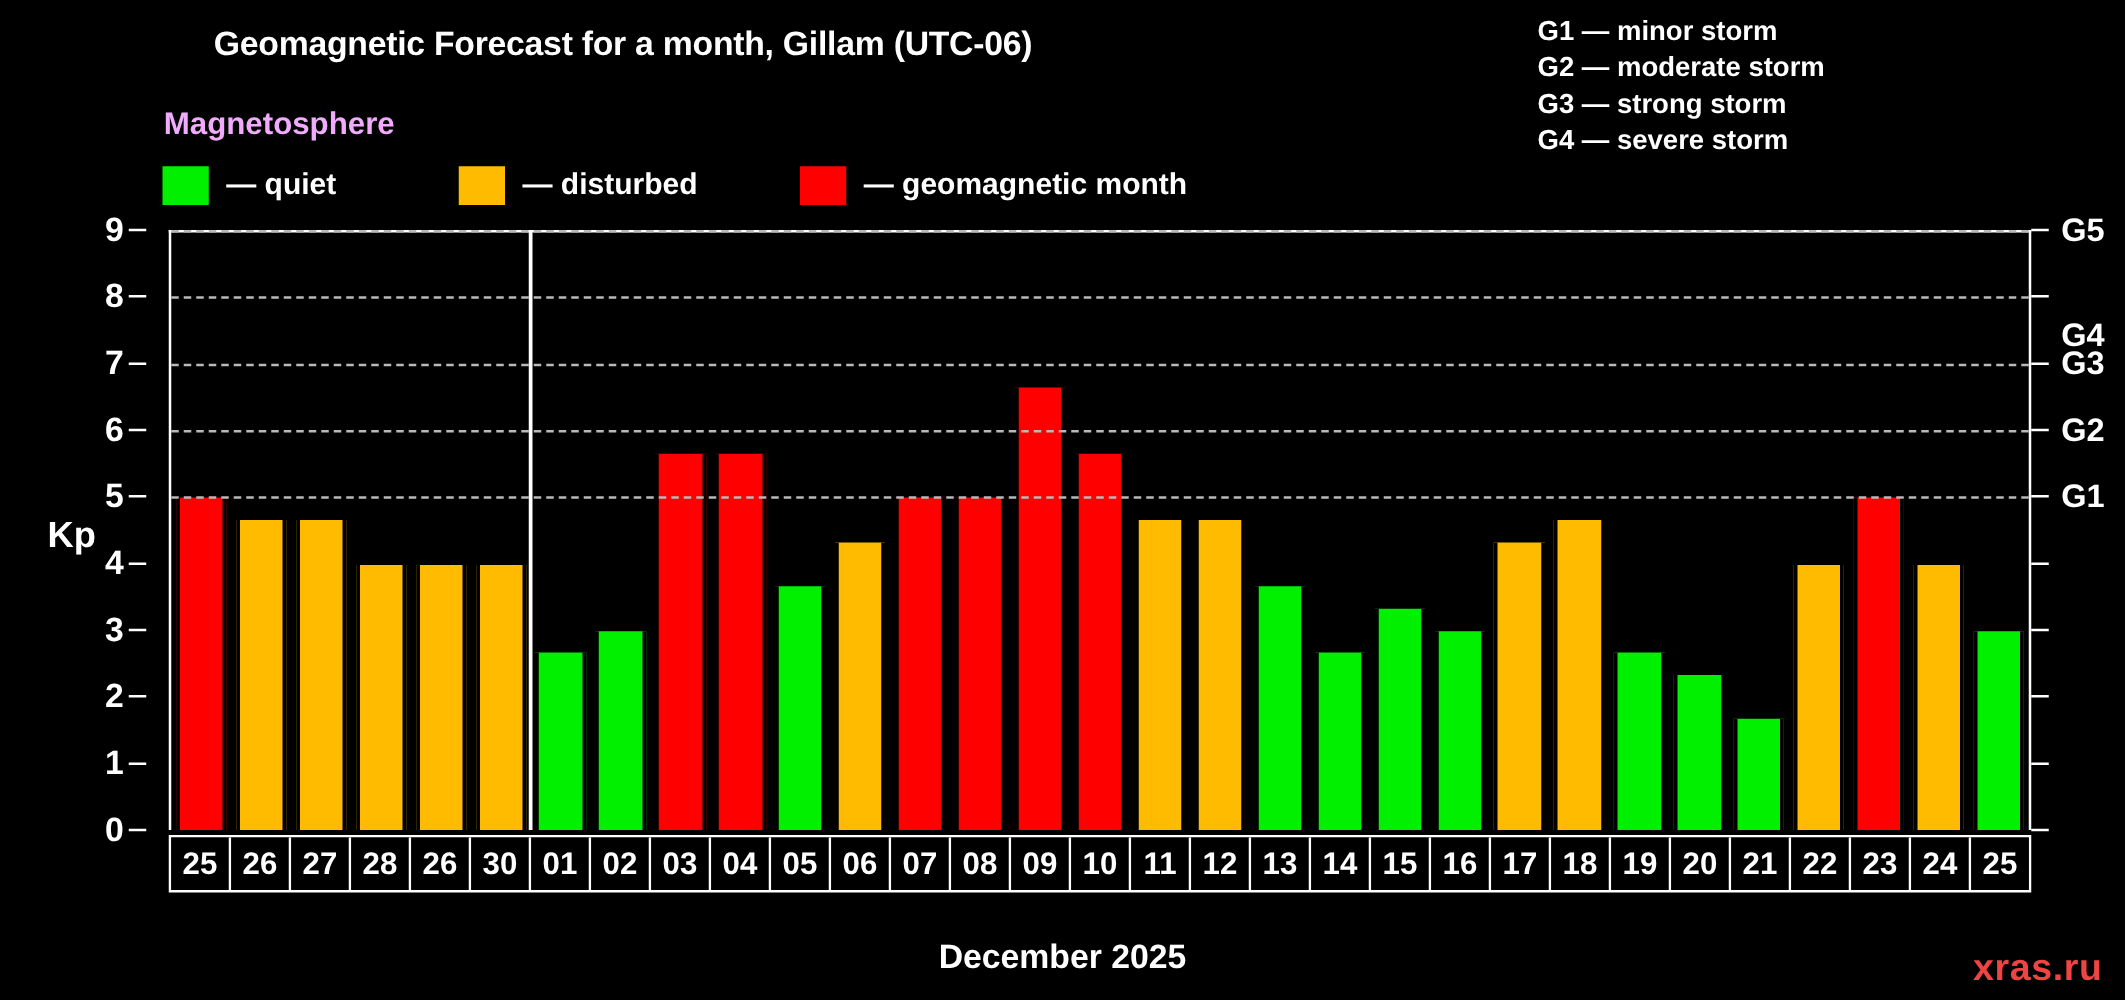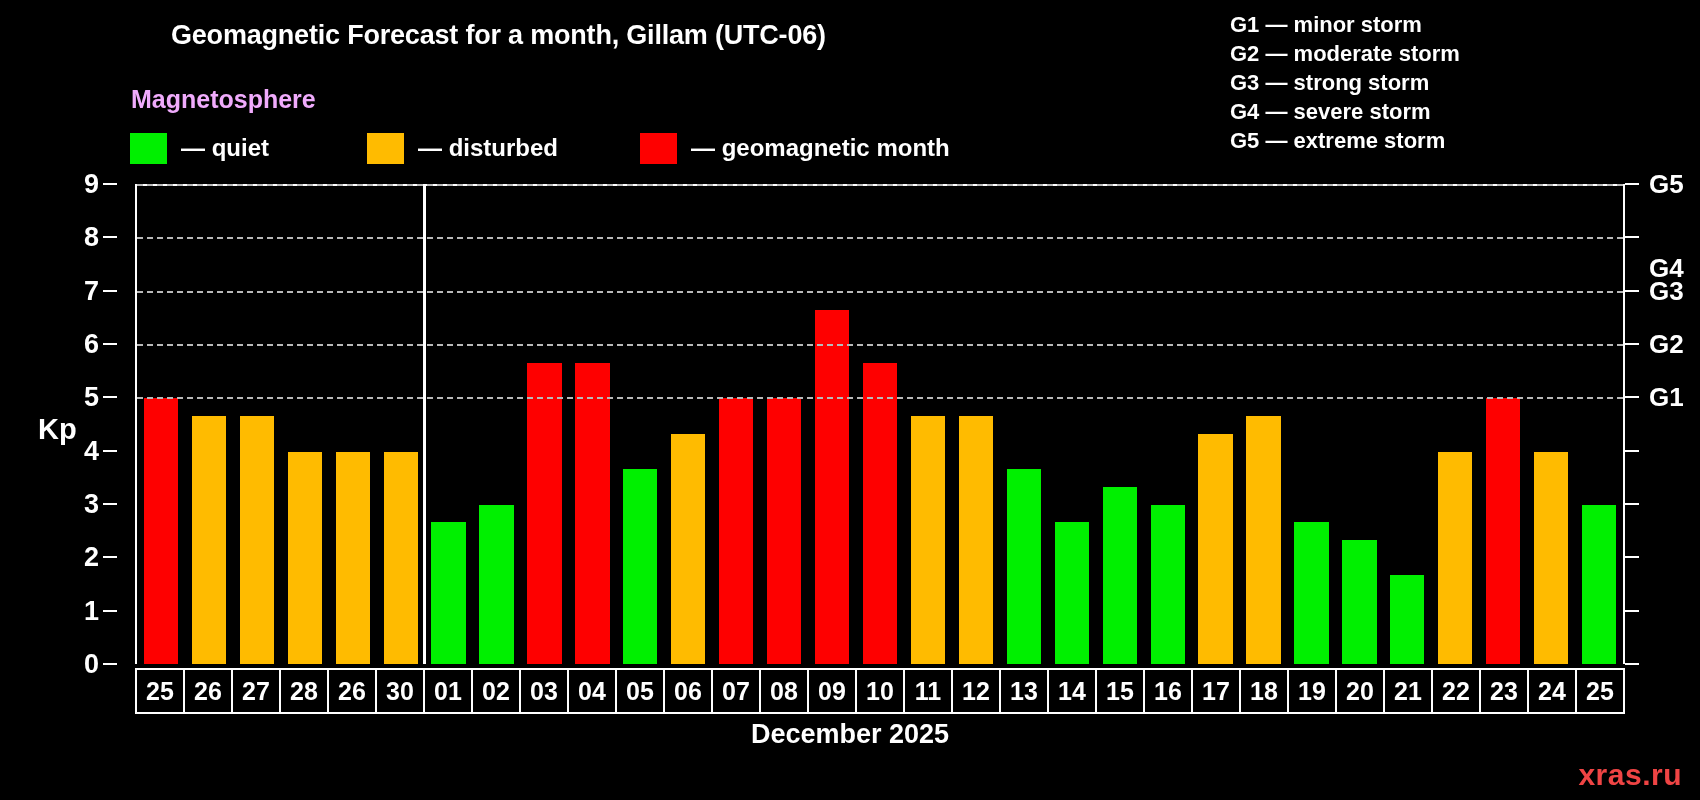--- a/index.html
+++ b/index.html
@@ -196,21 +196,21 @@
     font-size: 25px;
     font-weight: bold;
     color: #ffffff;
     background: #000000;
   }
   .day-cell:last-child { border-right: none; }
 
   
   .month-label {
     position: absolute;
-    left: 0; top: 719px;
+    left: 0; top: 750px;
     width: 1700px;
     text-align: center;
     font-size: 27px;
     font-weight: bold;
     color: #ffffff;
   }
   .watermark {
     position: absolute;
     right: 18px; bottom: 8px;
     font-size: 30px;
@@ -242,21 +242,20 @@
         <span class="legend-swatch" style="background: rgb(254, 0, 0);"></span>
         <span class="legend-label">— geomagnetic month</span>
       </div>
     </div>
 
   <div class="gscale" id="gscale">
       <div class="gscale-row">G1 — minor storm</div>
       <div class="gscale-row">G2 — moderate storm</div>
       <div class="gscale-row">G3 — strong storm</div>
       <div class="gscale-row">G4 — severe storm</div>
-      <div class="gscale-row">G5 — extreme storm</div>
     </div>
 
   <div class="yaxis" id="yaxis">
       <div class="ytick-label" style="top: 664px;">0</div>
       <div class="ytick-mark" style="top: 664px;"></div>
       <div class="ytick-label" style="top: 610.667px;">1</div>
       <div class="ytick-mark" style="top: 610.667px;"></div>
       <div class="ytick-label" style="top: 557.333px;">2</div>
       <div class="ytick-mark" style="top: 557.333px;"></div>
       <div class="ytick-label" style="top: 504px;">3</div>

